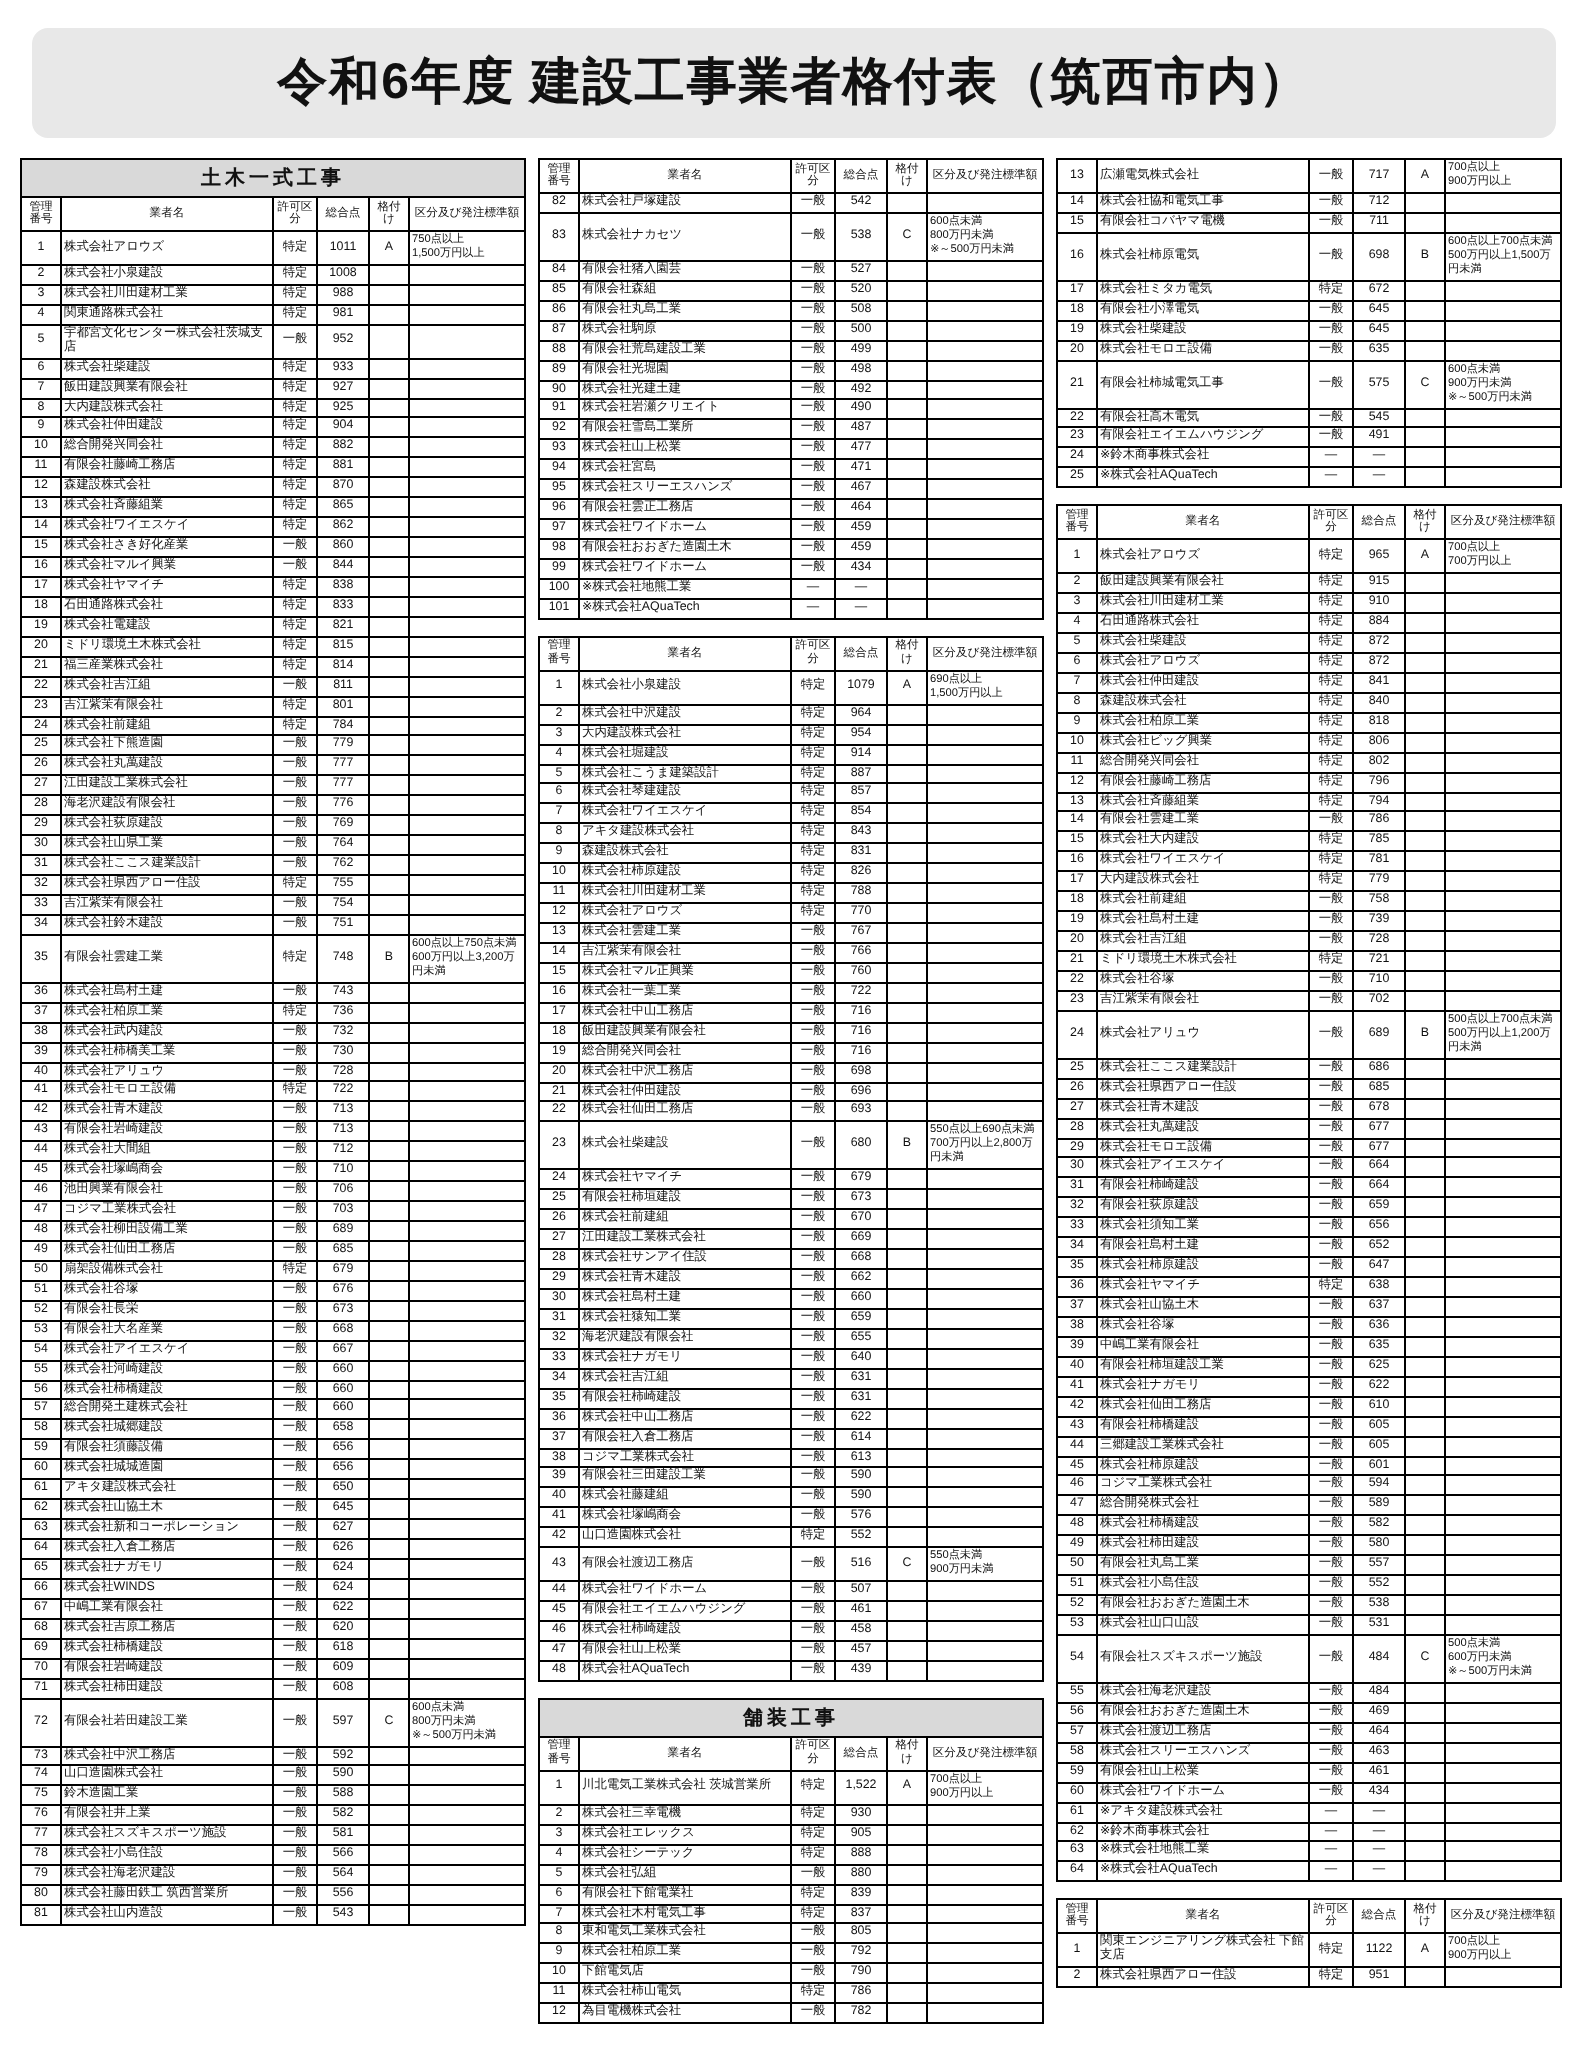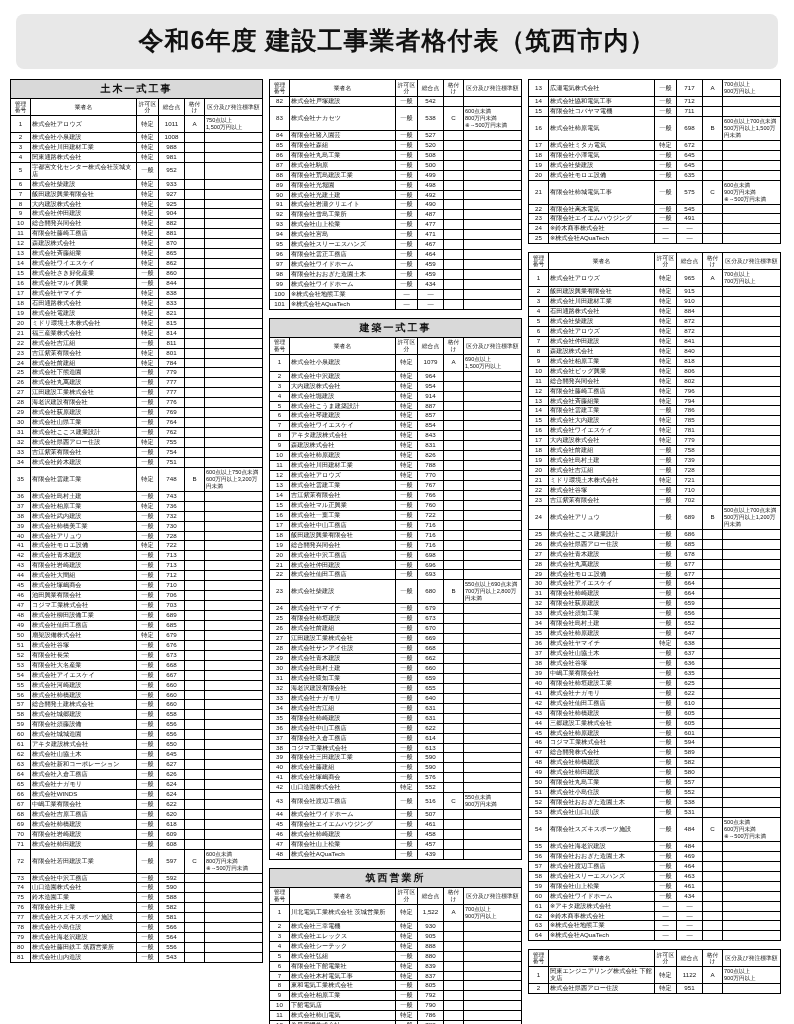--- a/index.html
+++ b/index.html
@@ -928,21 +928,20 @@
                 <td class="c-kyoka">―</td>
                 <td class="c-score">―</td>
                 <td class="c-rank"></td>
                 <td class="c-std std-cell"></td>
               </tr>
             </tbody>
         </table>
       </div>
 
       <div class="sectionblock">
-        <div class="sec-title">建築一式工事</div>
         <table class="grid">
           <thead>
             <tr>
               <th class="c-no">管理番号</th>
               <th class="c-name">業者名</th>
               <th class="c-kyoka">許可区分</th>
               <th class="c-score">総合点</th>
               <th class="c-rank">格付け</th>
               <th class="c-std">区分及び発注標準額</th>
             </tr>
@@ -1330,21 +1329,21 @@
                 <td class="c-kyoka">一般</td>
                 <td class="c-score">439</td>
                 <td class="c-rank"></td>
                 <td class="c-std std-cell"></td>
               </tr>
             </tbody>
         </table>
       </div>
 
       <div class="sectionblock">
-        <div class="sec-title">筑西営業所</div>
+        <div class="sec-title">舗装工事</div>
         <table class="grid">
           <thead>
             <tr>
               <th class="c-no">管理番号</th>
               <th class="c-name">業者名</th>
               <th class="c-kyoka">許可区分</th>
               <th class="c-score">総合点</th>
               <th class="c-rank">格付け</th>
               <th class="c-std">区分及び発注標準額</th>
             </tr>

